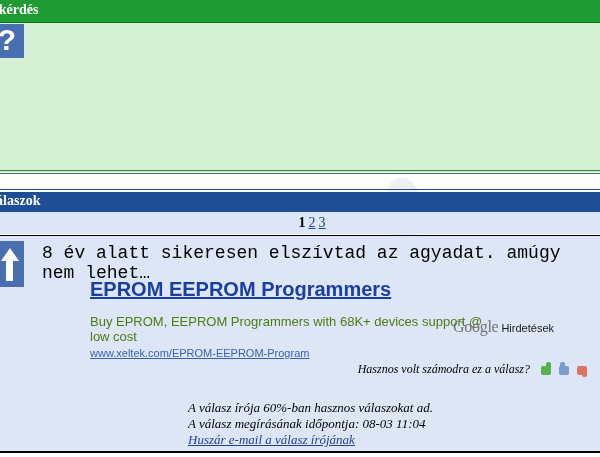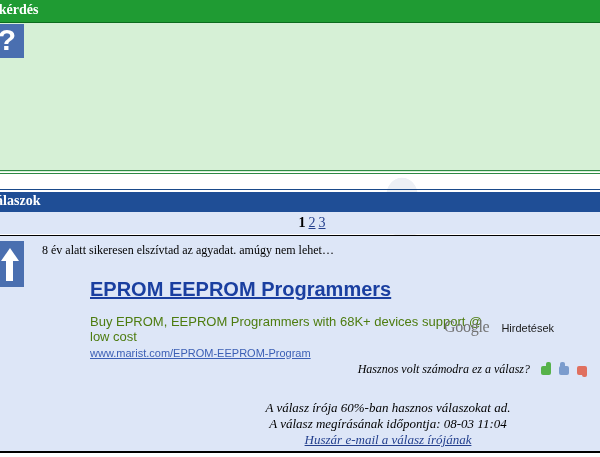--- a/index.html
+++ b/index.html
@@ -111,21 +111,21 @@
   .a-icon .arrow{
     position:absolute;left:9px;top:7px;width:0;height:0;
     border-left:9px solid transparent;border-right:9px solid transparent;
     border-bottom:13px solid #fff;
   }
   .a-icon .stem{
     position:absolute;left:14px;top:19px;width:7px;height:21px;background:#fff;
   }
   .a-text{
     position:absolute;left:42px;top:243px;width:520px;
-    font-size:12px;font-family:Liberation Serif, serif;z-index:2;
+    font-size:18px;font-family:Liberation Mono, monospace;z-index:2;
   }
 
   
   .ad{position:absolute;left:90px;top:278px;width:470px;z-index:2;}
   .ad-title{
     font-family:"Liberation Sans","DejaVu Sans",sans-serif;
     font-size:20px;font-weight:bold;color:#1a3fa0;
     text-decoration:underline;display:inline-block;
   }
   .ad-desc{
@@ -138,21 +138,21 @@
   }
   .ad-brand{
     position:absolute;right:6px;top:40px;white-space:nowrap;
   }
   .ad-brand .g{
     font-family:"Liberation Serif","DejaVu Serif",serif;
     font-size:16px;color:#737373;letter-spacing:-.3px;
   }
   .ad-brand .h{
     font-family:"Liberation Sans","DejaVu Sans",sans-serif;
-    font-size:11px;color:#1a1a1a;margin-left:12px;
+    font-size:11px;color:#1a1a1a;margin-left:3px;
   }
 
   
   .vote{
     position:absolute;right:10px;top:362px;z-index:2;
     display:flex;align-items:center;gap:3px;
   }
   .vote .q{
     font-style:italic;font-size:12px;margin-right:6px;
     font-family:"Liberation Serif","DejaVu Serif",serif;
@@ -163,21 +163,21 @@
   }
   .thumb b{
     position:absolute;left:1px;top:0px;width:5px;height:7px;border-radius:2px;display:block;
   }
   .t-up i{background:#56b24a;}   .t-up b{background:#56b24a;left:7px;}
   .t-mid i{background:#7b9ccd;}  .t-mid b{background:#7b9ccd;left:3px;}
   .t-down i{background:#e0705f;} .t-down b{background:#e0705f;left:7px;top:8px;}
 
   
   .foot{
-    position:absolute;right:12px;top:400px;width:400px;text-align:center;z-index:2;
+    position:absolute;right:12px;top:400px;width:400px;text-align:left;z-index:2;
     font-family:"Liberation Serif","DejaVu Serif",serif;
     font-style:italic;font-size:13px;line-height:16px;
   }
   .foot a{color:#24408e;text-decoration:underline;font-style:italic;}
   .a-rule-bot{position:absolute;left:0;top:451px;width:600px;height:2px;background:#000;z-index:3;}
 </style>
 </head>
 <body>
 
 <div id="root">
@@ -229,21 +229,21 @@
   <div class="a-icon">
     <div class="arrow"></div>
     <div class="stem"></div>
   </div>
 
   <div class="a-text">8 év alatt sikeresen elszívtad az agyadat. amúgy nem lehet…</div>
 
   <div class="ad">
     <a href="#" class="ad-title">EPROM EEPROM Programmers</a>
     <div class="ad-desc">Buy EPROM, EEPROM Programmers with 68K+ devices support @ low cost</div>
-    <a href="#" class="ad-url">www.marist.com/EPROM-EEPROM-Program</a>
+    <a href="#" class="ad-url">www.xeltek.com/EPROM-EEPROM-Program</a>
     <div class="ad-brand">
       <span class="g">Google</span><span class="h">Hirdetések</span>
     </div>
   </div>
 
   <div class="vote">
     <span class="q">Hasznos volt számodra ez a válasz?</span>
     <span class="thumb t-up">
         <b></b>
         <i></i>

